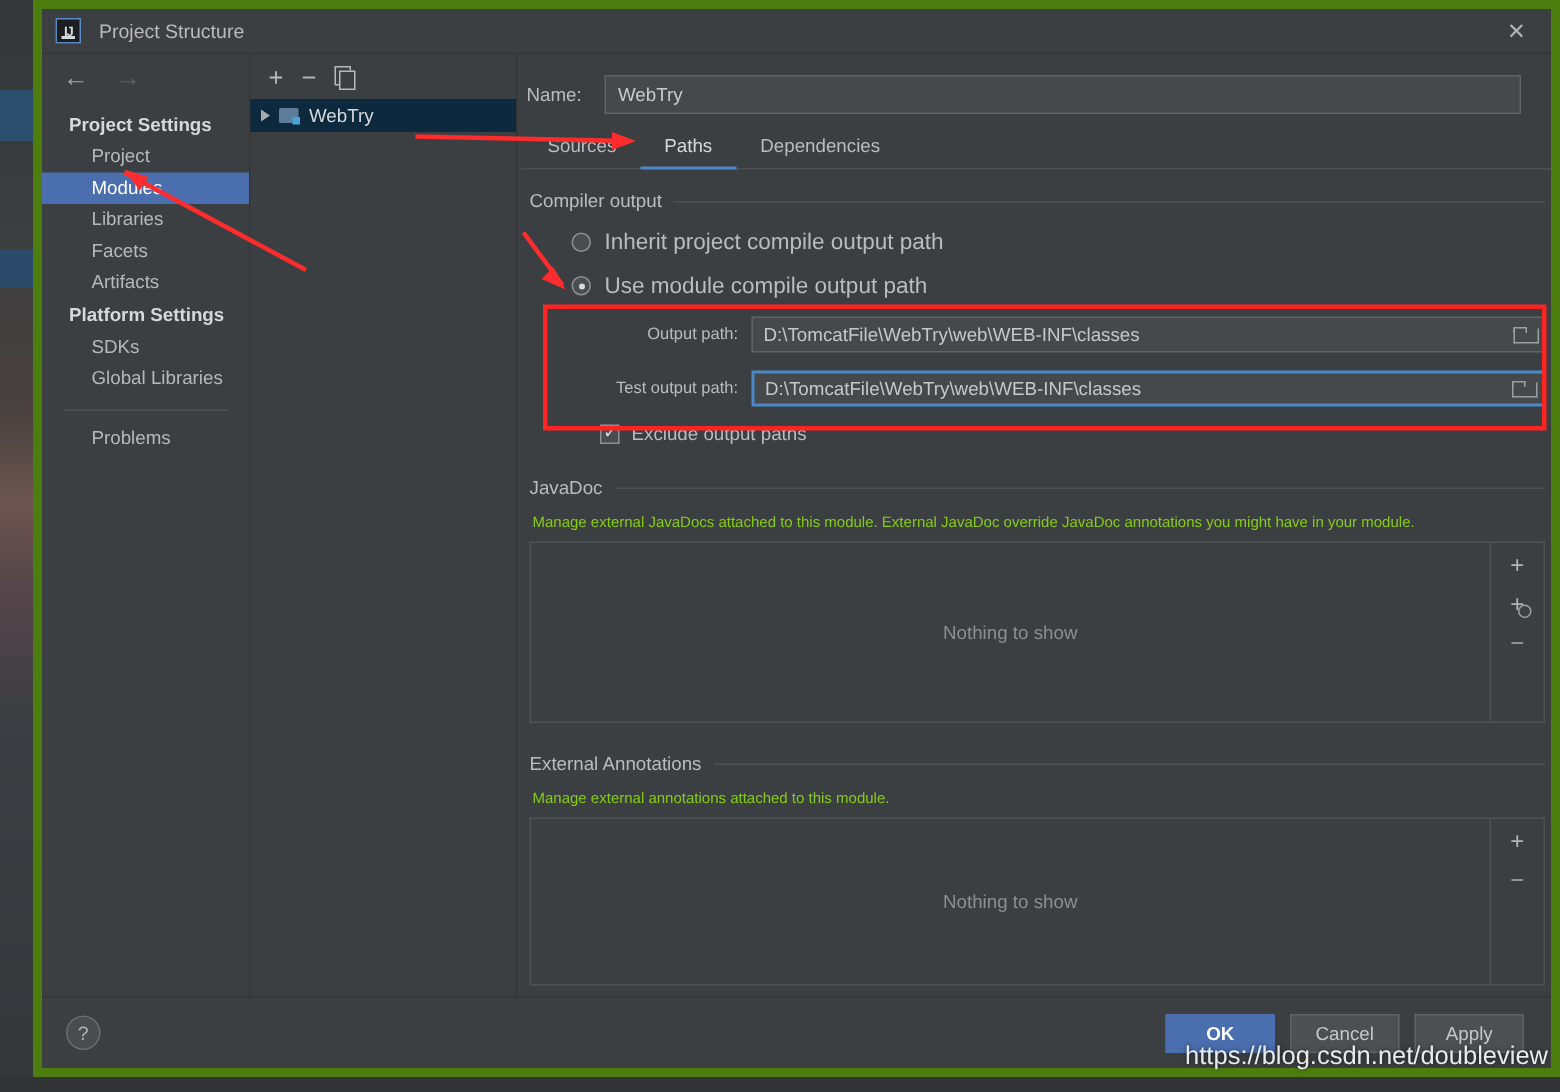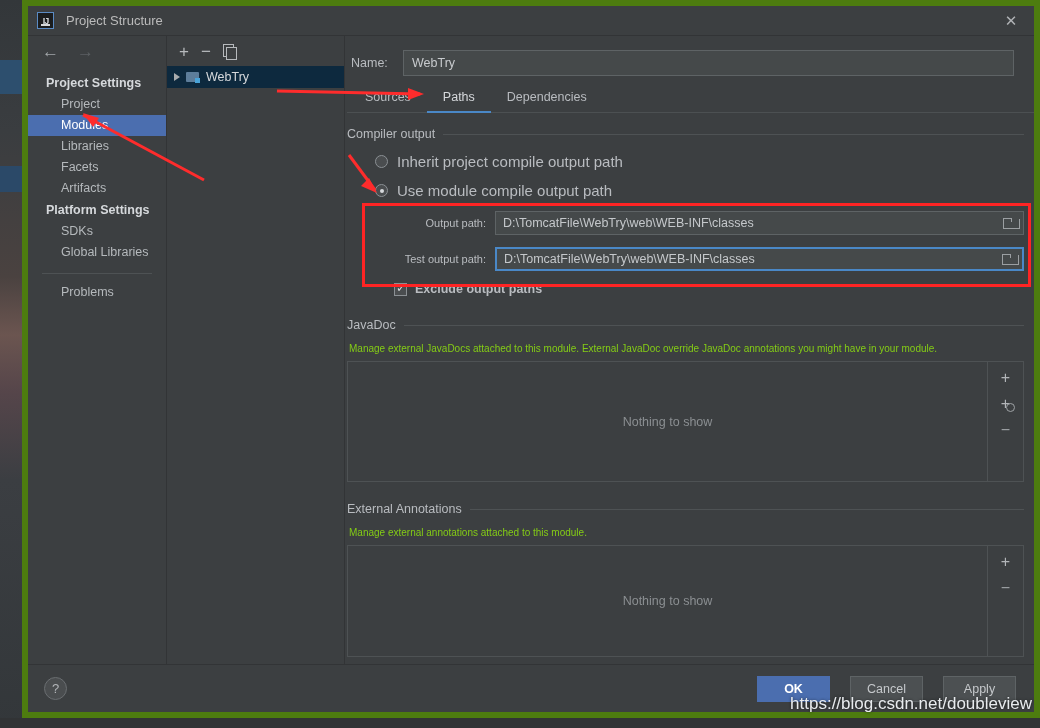--- a/index.html
+++ b/index.html
@@ -197,22 +197,23 @@
     font-size: 12.5px; color: #b9bcc0;
     padding: 4px 16px 7px 16px;
     cursor: pointer;
     border-bottom: 2px solid transparent;
     margin-bottom: -1px;
   }
   .tab.active { color: #d6d9dc; border-bottom-color: #4a88c7; }
 
   #scroll-area {
     flex: 1; min-height: 0;
-    padding: 0 10px 0 2px;
+    padding: 0 4px 0 2px;
     overflow: hidden;
+    margin-left: 6px;
   }
 
   .section-head {
     display: flex; align-items: center; gap: 8px;
     margin: 14px 0 0 0;
   }
   .section-title { font-size: 12.5px; color: #b9bcc0; white-space: nowrap; }
   .section-line { flex: 1; height: 1px; background: #4e5254; }
 
   .radio-row {
@@ -275,21 +276,21 @@
   }
   .checkbox {
     width: 13px; height: 13px; flex: none;
     border: 1px solid #8b9094; background: #4a4d4f;
     position: relative;
   }
   .checkbox.checked::after {
     content: "✓"; position: absolute; left: 1px; top: -3px;
     font-size: 12px; color: #d6d9dc; line-height: 14px;
   }
-  .check-label { font-size: 12.5px; color: #b9bcc0; font-weight: bold; }
+  .check-label { font-size: 12.5px; color: #b9bcc0; }
 
   .desc {
     font-size: 10px; color: #84cc16;
     margin: 8px 2px 0 2px; line-height: 17px;
     max-width: 660px;
   }
 
   .list-box {
     margin-top: 4px;
     display: flex;
@@ -328,21 +329,21 @@
   }
   #help-btn {
     width: 23px; height: 23px; border-radius: 50%;
     background: #50545600; border: 1px solid #6a6e71;
     background-color: #4a4d4f;
     color: #b2b5b8; font-size: 13px;
     display: flex; align-items: center; justify-content: center;
     cursor: pointer;
   }
   #footer-buttons {
-    margin-left: auto; display: flex; gap: 20px;
+    margin-left: auto; display: flex; gap: 10px;
   }
   .dlg-btn {
     width: 73px; height: 26px;
     background: #4c5052; border: 1px solid #5e6365;
     color: #c5c8cb; font-size: 12.5px;
     display: flex; align-items: center; justify-content: center;
     cursor: pointer;
     font-family: "Liberation Sans", sans-serif;
   }
   .dlg-btn.primary {

